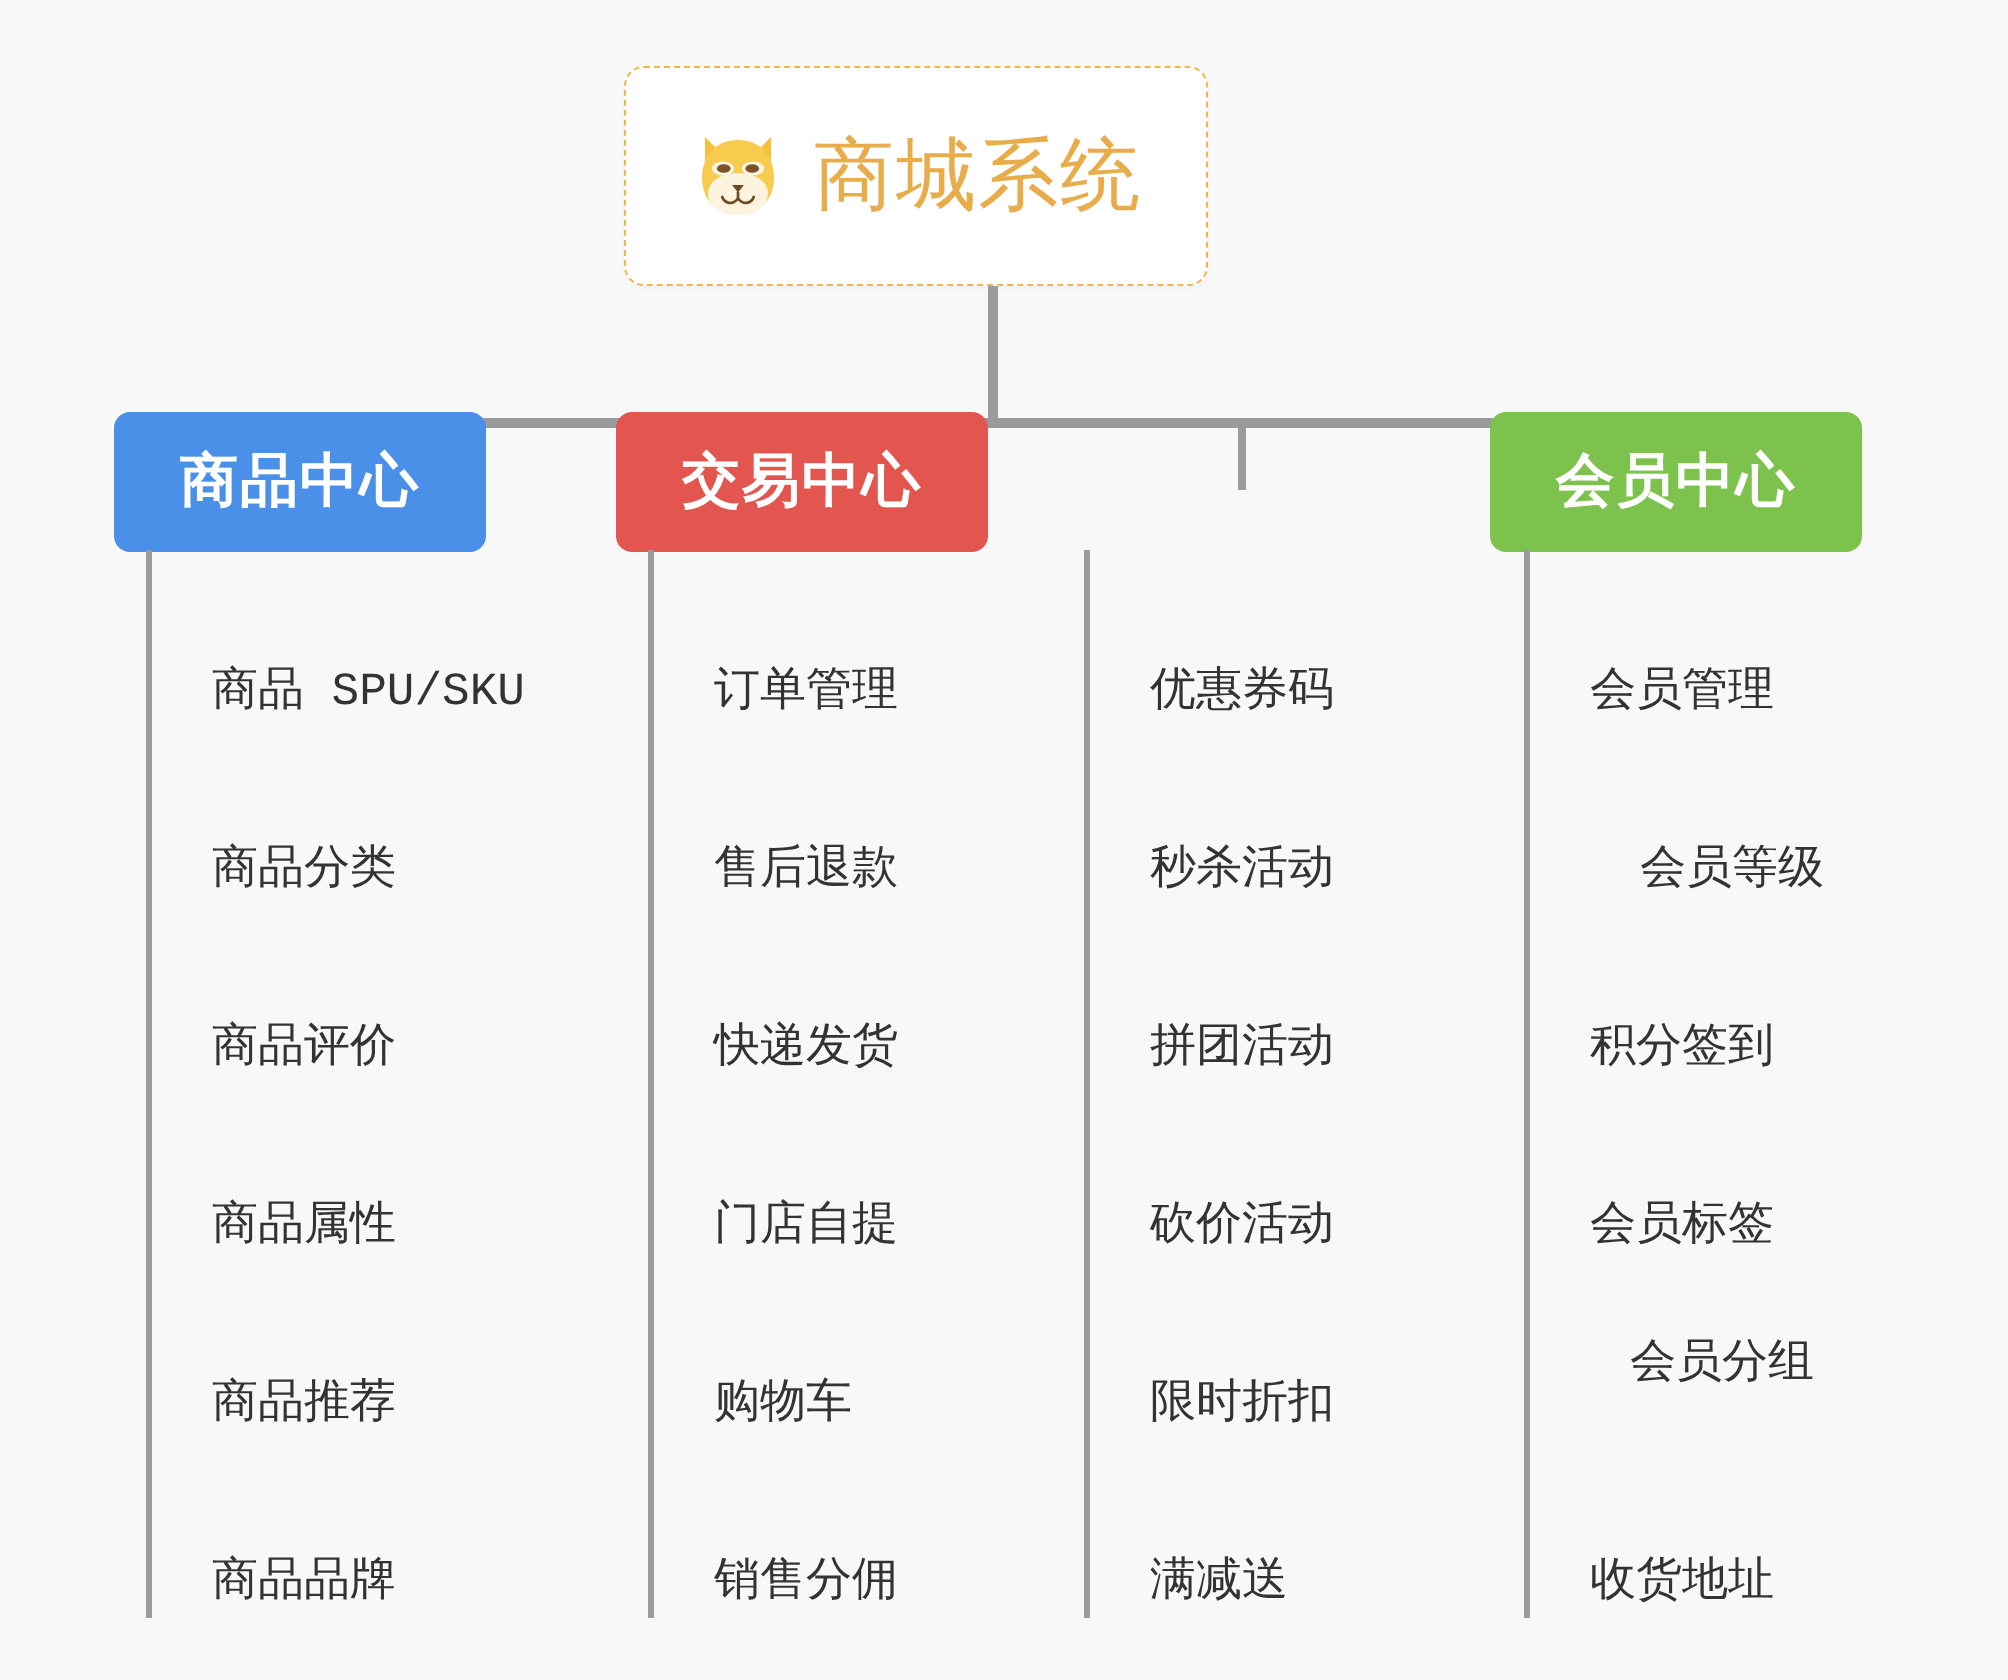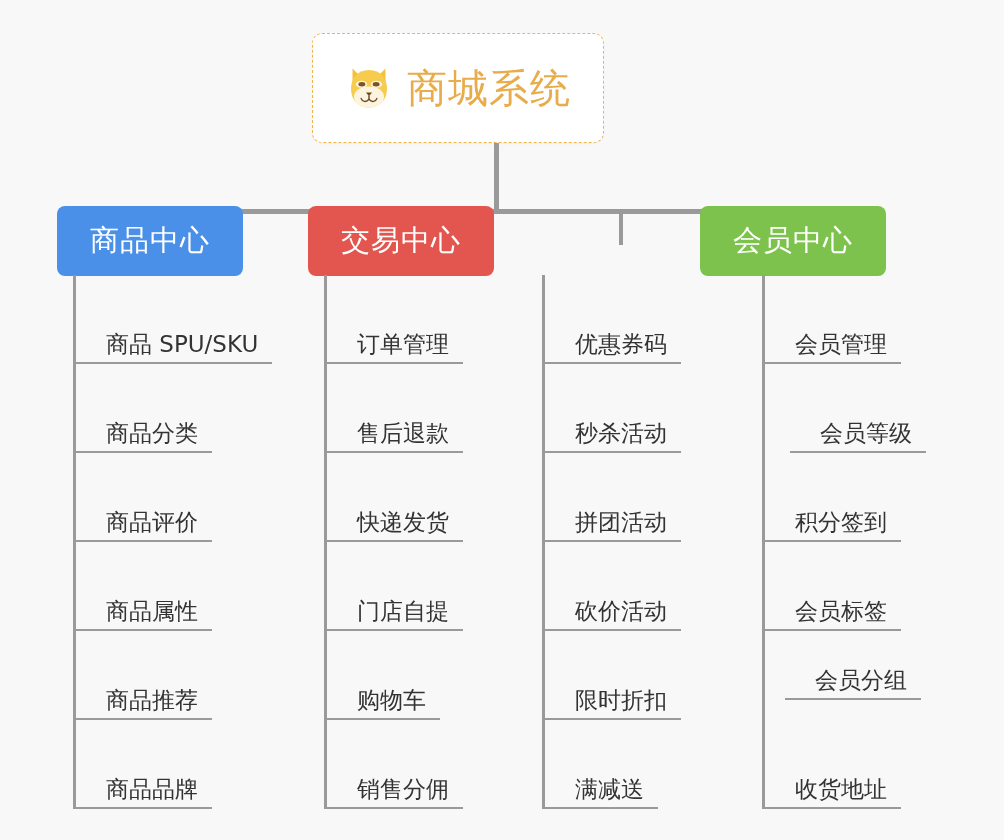--- a/index.html
+++ b/index.html
@@ -67,20 +67,21 @@
     height: 70px;
     border-radius: 8px;
     display: flex;
     align-items: center;
     justify-content: center;
     color: #ffffff;
     font-size: 29px;
     letter-spacing: 1px;
     white-space: nowrap;
     user-select: none;
+    font-weight: bold;
   }
 
   
   .leaf-col {
     position: absolute;
     top: 275px;
   }
 
   .leaf-spine {
     position: absolute;
@@ -99,23 +100,24 @@
   .leaf-item {
     position: absolute;
     left: 0;
     height: 89px;
     display: flex;
     align-items: flex-end;
   }
 
   .leaf-inner {
     display: inline-flex;
-    flex-direction: column;
+    flex-direction: row;
     align-items: flex-start;
     margin-left: 3px;
+    font-family: Liberation Mono, monospace;
   }
 
   .leaf-label {
     font-size: 23px;
     line-height: 1.25;
     color: #333333;
     white-space: nowrap;
     padding: 0 14px 3px 30px;
   }
 
@@ -162,21 +164,21 @@
   <div class="conn conn-v" style="left: 401px; top: 209px; height: 36px; background: rgb(154, 154, 154);"></div>
   <div class="conn conn-v" style="left: 619px; top: 209px; height: 36px; background: rgb(154, 154, 154);"></div>
   <div class="conn conn-v" style="left: 846px; top: 209px; height: 36px; background: rgb(154, 154, 154);"></div>
 
   <div class="branch-box" style="left: 57px; top: 206px; width: 186px; background: rgb(74, 144, 232);">
     <span>商品中心</span>
   </div>
   <div class="branch-box" style="left: 308px; top: 206px; width: 186px; background: rgb(226, 86, 79);">
     <span>交易中心</span>
   </div>
-  <div class="branch-box" style="left: 700px; top: 206px; width: 186px; background: rgb(124, 194, 76);">
+  <div class="branch-box" style="left: 745px; top: 206px; width: 186px; background: rgb(124, 194, 76);">
     <span>会员中心</span>
   </div>
 
   <div class="leaf-col" style="left:73px;">
     <div class="leaf-spine" style="height: 534px; background: rgb(154, 154, 154);"></div>
     <div class="leaf-list">
       <div class="leaf-item" style="top:0px;">
           <div class="leaf-inner">
             <div class="leaf-label">商品 SPU/SKU</div>
             <div class="leaf-rule" style="background: rgb(154, 154, 154);"></div>

